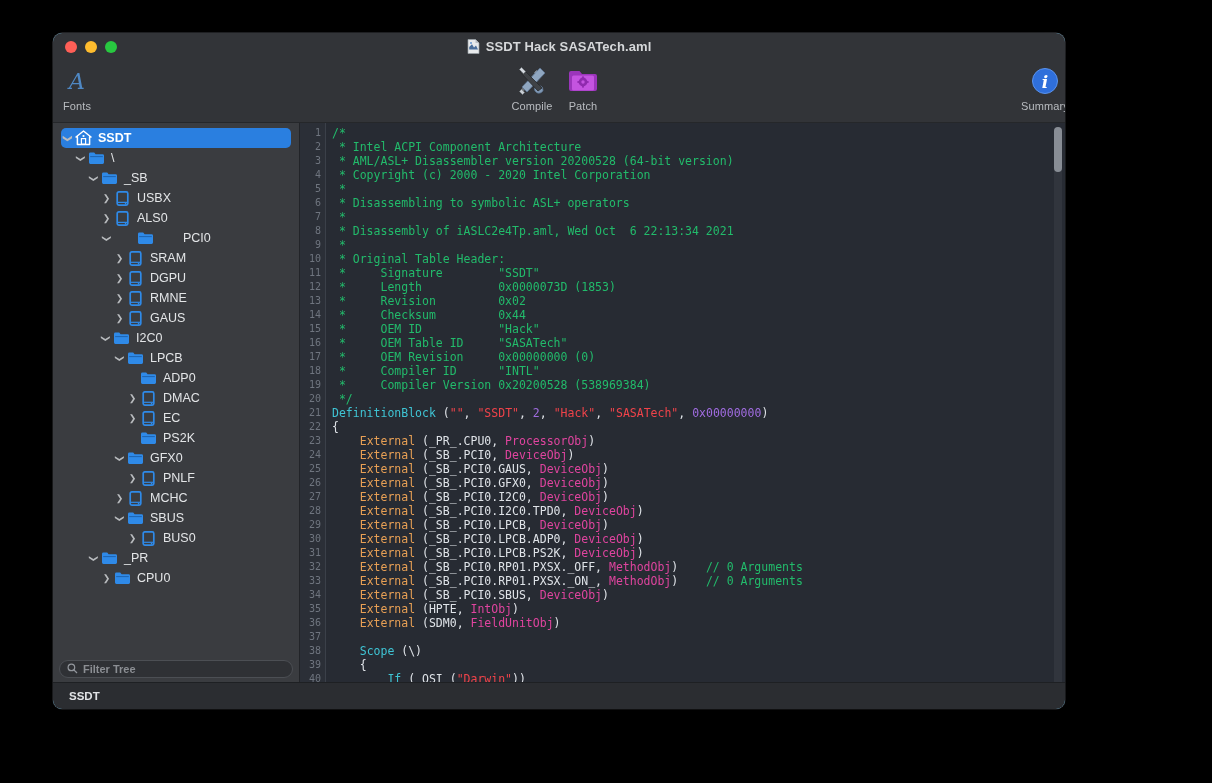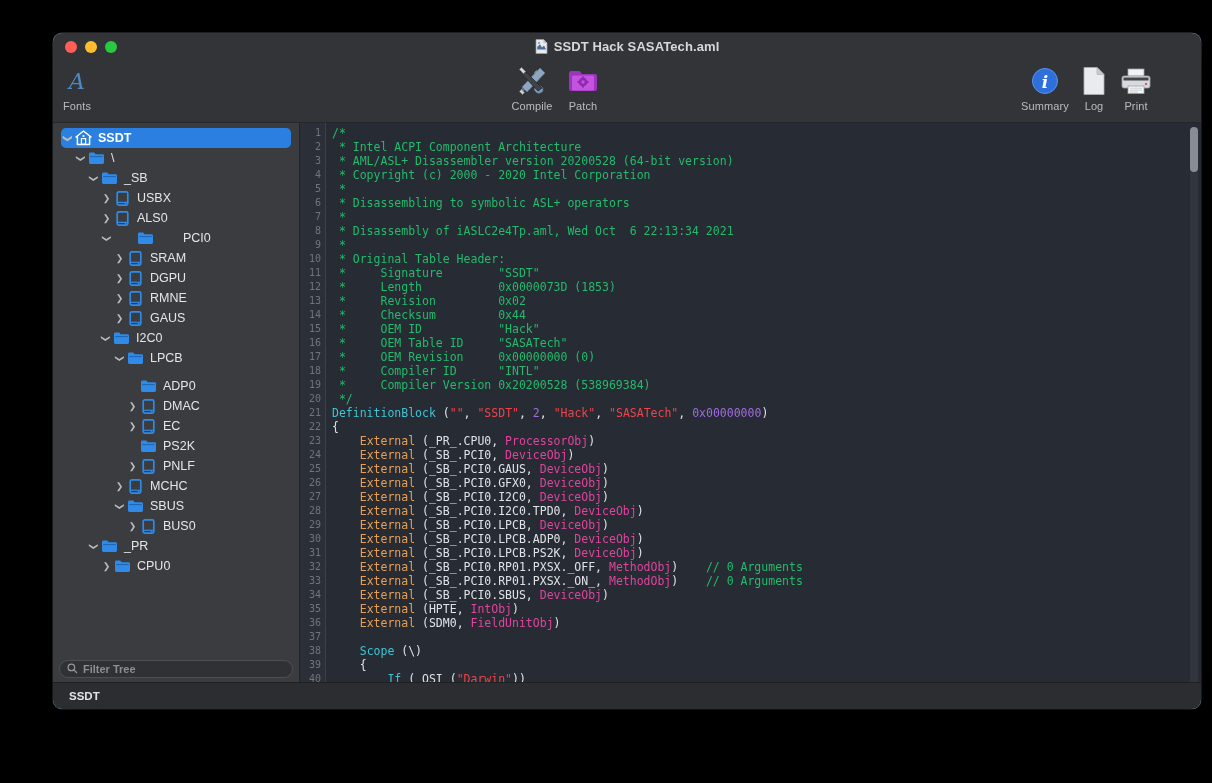--- a/index.html
+++ b/index.html
@@ -10,21 +10,21 @@
     overflow: hidden;
     background: #000000;
     font-family: "Liberation Sans", sans-serif;
   }
 
   
   #window {
     position: absolute;
     left: 53px;
     top: 33px;
-    width: 1148px;
+    width: 1012px;
     height: 676px;
     background: #7dd3fc;
     border-radius: 9px;
     box-shadow: 0 18px 50px rgba(0,0,0,0.75), 0 0 0 0.5px #4a4d52;
     overflow: hidden;
     display: flex;
     flex-direction: column;
   }
 
   
@@ -496,65 +496,77 @@
               <span class="chev open">❯</span>
             </span>
             <span class="ticon">
               <svg width="17" height="14" viewBox="0 0 17 14">
                 <path d="M1 3 a1.4 1.4 0 0 1 1.4 -1.4 H6.2 L7.6 3.2 H14.6 A1.4 1.4 0 0 1 16 4.6 V11.6 A1.4 1.4 0 0 1 14.6 13 H2.4 A1.4 1.4 0 0 1 1 11.6 Z" fill="#2f8ae8"></path>
                 <path d="M2.2 5.6 H14.8" stroke="#1d5fa8" stroke-width="0.9"></path>
               </svg>
             </span>
             <span class="tlabel">LPCB</span>
           </div>
-          <div class="trow" style="padding-left: 73px; margin-top: 8px;">
-            <span class="tw"></span>
-            <span class="ticon">
-              <svg width="17" height="14" viewBox="0 0 17 14">
-                <path d="M1 3 a1.4 1.4 0 0 1 1.4 -1.4 H6.2 L7.6 3.2 H14.6 A1.4 1.4 0 0 1 16 4.6 V11.6 A1.4 1.4 0 0 1 14.6 13 H2.4 A1.4 1.4 0 0 1 1 11.6 Z" fill="#2f8ae8"></path>
-                <path d="M2.2 5.6 H14.8" stroke="#1d5fa8" stroke-width="0.9"></path>
-              </svg>
-            </span>
-            <span class="tlabel">ADP0</span>
-          </div>
-          <div class="trow" style="padding-left: 73px;">
-            <span class="tw">
-              <span class="chev">❯</span>
-            </span>
-            <span class="ticon">
-              <svg width="17" height="15" viewBox="0 0 17 15">
-                <rect x="3.2" y="0.9" width="10.6" height="13.2" rx="1.6" fill="none" stroke="#2f8ae8" stroke-width="1.7"></rect>
-                <line x1="3.6" y1="11.3" x2="13.4" y2="11.3" stroke="#2f8ae8" stroke-width="1.2"></line>
-                <circle cx="11.6" cy="12.7" r="0.85" fill="#2f8ae8"></circle>
-              </svg>
-            </span>
-            <span class="tlabel">DMAC</span>
-          </div>
-          <div class="trow" style="padding-left: 73px;">
-            <span class="tw">
-              <span class="chev">❯</span>
-            </span>
-            <span class="ticon">
-              <svg width="17" height="15" viewBox="0 0 17 15">
-                <rect x="3.2" y="0.9" width="10.6" height="13.2" rx="1.6" fill="none" stroke="#2f8ae8" stroke-width="1.7"></rect>
-                <line x1="3.6" y1="11.3" x2="13.4" y2="11.3" stroke="#2f8ae8" stroke-width="1.2"></line>
-                <circle cx="11.6" cy="12.7" r="0.85" fill="#2f8ae8"></circle>
-              </svg>
-            </span>
-            <span class="tlabel">EC</span>
-          </div>
           <div class="trow" style="padding-left: 73px;">
             <span class="tw"></span>
             <span class="ticon">
               <svg width="17" height="14" viewBox="0 0 17 14">
                 <path d="M1 3 a1.4 1.4 0 0 1 1.4 -1.4 H6.2 L7.6 3.2 H14.6 A1.4 1.4 0 0 1 16 4.6 V11.6 A1.4 1.4 0 0 1 14.6 13 H2.4 A1.4 1.4 0 0 1 1 11.6 Z" fill="#2f8ae8"></path>
                 <path d="M2.2 5.6 H14.8" stroke="#1d5fa8" stroke-width="0.9"></path>
               </svg>
             </span>
+            <span class="tlabel">ADP0</span>
+          </div>
+          <div class="trow" style="padding-left: 73px;">
+            <span class="tw">
+              <span class="chev">❯</span>
+            </span>
+            <span class="ticon">
+              <svg width="17" height="15" viewBox="0 0 17 15">
+                <rect x="3.2" y="0.9" width="10.6" height="13.2" rx="1.6" fill="none" stroke="#2f8ae8" stroke-width="1.7"></rect>
+                <line x1="3.6" y1="11.3" x2="13.4" y2="11.3" stroke="#2f8ae8" stroke-width="1.2"></line>
+                <circle cx="11.6" cy="12.7" r="0.85" fill="#2f8ae8"></circle>
+              </svg>
+            </span>
+            <span class="tlabel">DMAC</span>
+          </div>
+          <div class="trow" style="padding-left: 73px;">
+            <span class="tw">
+              <span class="chev">❯</span>
+            </span>
+            <span class="ticon">
+              <svg width="17" height="15" viewBox="0 0 17 15">
+                <rect x="3.2" y="0.9" width="10.6" height="13.2" rx="1.6" fill="none" stroke="#2f8ae8" stroke-width="1.7"></rect>
+                <line x1="3.6" y1="11.3" x2="13.4" y2="11.3" stroke="#2f8ae8" stroke-width="1.2"></line>
+                <circle cx="11.6" cy="12.7" r="0.85" fill="#2f8ae8"></circle>
+              </svg>
+            </span>
+            <span class="tlabel">EC</span>
+          </div>
+          <div class="trow" style="padding-left: 73px;">
+            <span class="tw"></span>
+            <span class="ticon">
+              <svg width="17" height="14" viewBox="0 0 17 14">
+                <path d="M1 3 a1.4 1.4 0 0 1 1.4 -1.4 H6.2 L7.6 3.2 H14.6 A1.4 1.4 0 0 1 16 4.6 V11.6 A1.4 1.4 0 0 1 14.6 13 H2.4 A1.4 1.4 0 0 1 1 11.6 Z" fill="#2f8ae8"></path>
+                <path d="M2.2 5.6 H14.8" stroke="#1d5fa8" stroke-width="0.9"></path>
+              </svg>
+            </span>
             <span class="tlabel">PS2K</span>
+          </div>
+          <div class="trow" style="padding-left: 60px;">
+            <span class="tw">
+              <span class="chev open">❯</span>
+            </span>
+            <span class="ticon">
+              <svg width="17" height="14" viewBox="0 0 17 14">
+                <path d="M1 3 a1.4 1.4 0 0 1 1.4 -1.4 H6.2 L7.6 3.2 H14.6 A1.4 1.4 0 0 1 16 4.6 V11.6 A1.4 1.4 0 0 1 14.6 13 H2.4 A1.4 1.4 0 0 1 1 11.6 Z" fill="#2f8ae8"></path>
+                <path d="M2.2 5.6 H14.8" stroke="#1d5fa8" stroke-width="0.9"></path>
+              </svg>
+            </span>
+            <span class="tlabel">GFX0</span>
           </div>
           <div class="trow" style="padding-left: 73px;">
             <span class="tw">
               <span class="chev">❯</span>
             </span>
             <span class="ticon">
               <svg width="17" height="15" viewBox="0 0 17 15">
                 <rect x="3.2" y="0.9" width="10.6" height="13.2" rx="1.6" fill="none" stroke="#2f8ae8" stroke-width="1.7"></rect>
                 <line x1="3.6" y1="11.3" x2="13.4" y2="11.3" stroke="#2f8ae8" stroke-width="1.2"></line>
                 <circle cx="11.6" cy="12.7" r="0.85" fill="#2f8ae8"></circle>

